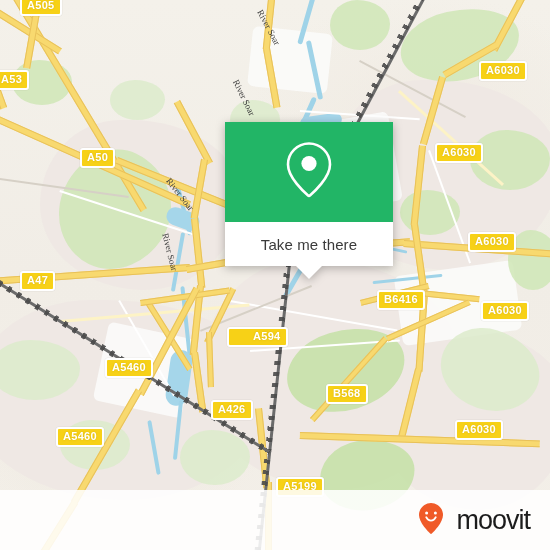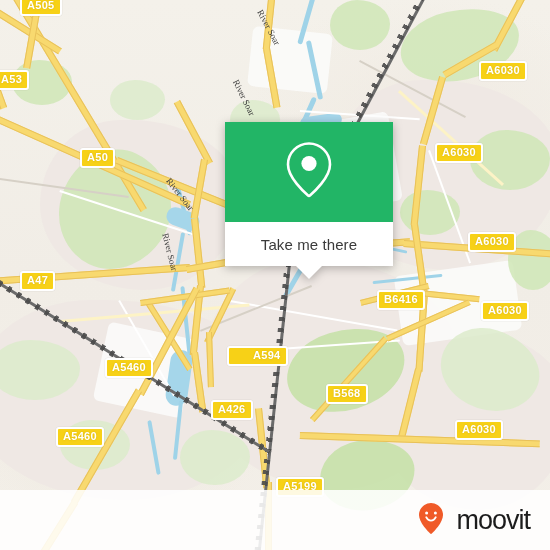--- a/index.html
+++ b/index.html
@@ -214,21 +214,21 @@
         <div class="shield" style="left: 20px; top: -4px;">A505</div>
         <div class="shield" style="left: 80px; top: 148px;">A50</div>
         <div class="shield" style="left: -6px; top: 70px;">A53</div>
         <div class="shield" style="left: 479px; top: 61px;">A6030</div>
         <div class="shield" style="left: 435px; top: 143px;">A6030</div>
         <div class="shield" style="left: 468px; top: 232px;">A6030</div>
         <div class="shield" style="left: 481px; top: 301px;">A6030</div>
         <div class="shield" style="left: 455px; top: 420px;">A6030</div>
         <div class="shield" style="left: 352px; top: 194px;">A47</div>
         <div class="shield" style="left: 20px; top: 271px;">A47</div>
-        <div class="shield" style="left: 227px; top: 346px; padding-left: 24px;">A594</div>
+        <div class="shield" style="left: 227px; top: 327px; padding-left: 24px;">A594</div>
         <div class="shield" style="left: 211px; top: 400px;">A426</div>
         <div class="shield" style="left: 326px; top: 384px;">B568</div>
         <div class="shield" style="left: 377px; top: 290px;">B6416</div>
         <div class="shield" style="left: 105px; top: 358px;">A5460</div>
         <div class="shield" style="left: 56px; top: 427px;">A5460</div>
         <div class="shield" style="left: 276px; top: 477px;">A5199</div>
       </div>
   </div>
 
   <div class="card">

